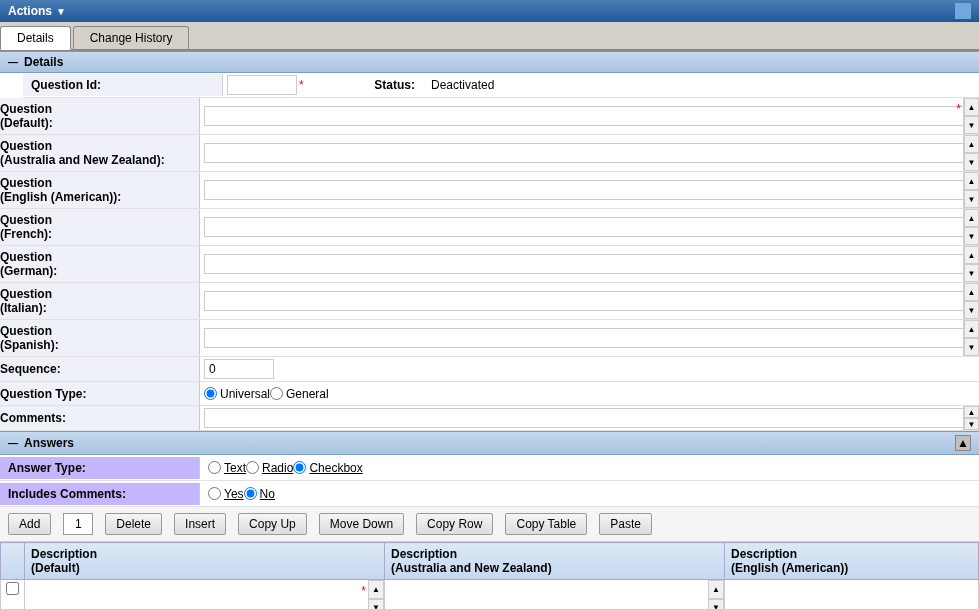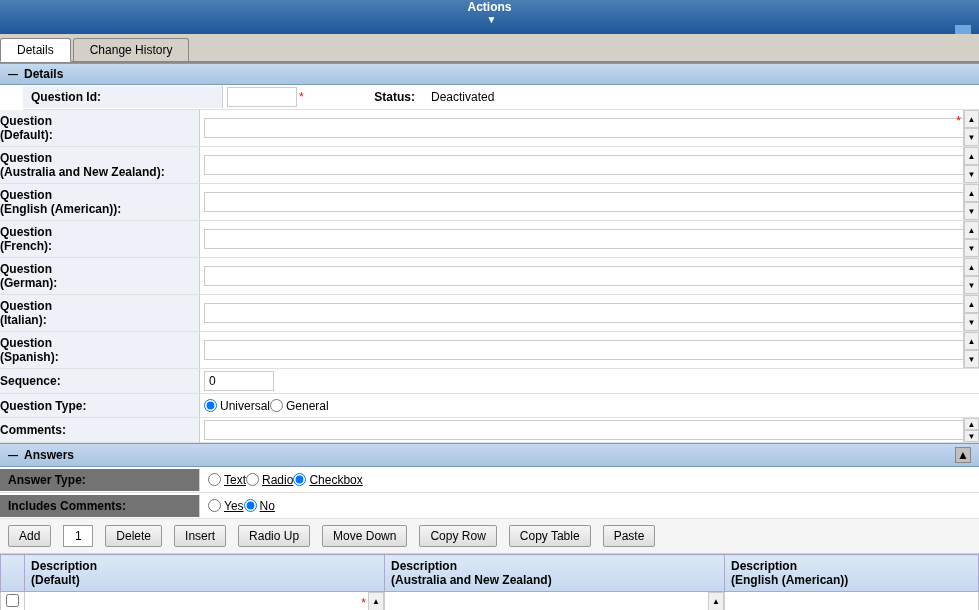--- a/index.html
+++ b/index.html
@@ -1,26 +1,25 @@
 <!DOCTYPE html>
 <html><head>
   <meta charset="utf-8">
   <style>
     * { box-sizing: border-box; margin: 0; padding: 0; font-family: Arial, sans-serif; font-size: 12px; }
     body { width: 979px; height: 610px; overflow: hidden; background: #d4d0c8; }
 
     
     .top-bar {
       background: linear-gradient(to bottom, #4a7fb5, #1e5799);
-      height: 34px;
+      height: 22px;
       display: flex;
       align-items: center;
       padding: 0 8px;
       color: white;
-      flex-direction: column;
     }
     .top-bar-title {
       font-size: 12px;
       font-weight: bold;
       color: white;
     }
     .top-bar-icon {
       margin-left: 4px;
       font-size: 10px;
       color: white;
@@ -195,21 +194,21 @@
     .answer-type-row {
       display: flex;
       align-items: center;
       border-bottom: 1px solid #e0e0e0;
       min-height: 26px;
     }
     .answer-label {
       width: 200px;
       min-width: 200px;
       padding: 4px 8px;
-      background: #737373;
+      background: #c4b5fd;
       border-right: 1px solid #ccc;
       font-weight: bold;
     }
     .answer-value {
       flex: 1;
       padding: 4px 8px;
       display: flex;
       align-items: center;
       text-decoration: underline;
     }
@@ -491,21 +490,21 @@
           </div>
         </div>
       </div>
     </div>
 
     <div class="toolbar">
       <button class="toolbar-btn">Add</button>
       <input type="text" class="toolbar-number" value="1" style="">
       <button class="toolbar-btn">Delete</button>
       <button class="toolbar-btn">Insert</button>
-      <button class="toolbar-btn">Radio Up</button>
+      <button class="toolbar-btn">Copy Up</button>
       <button class="toolbar-btn">Move Down</button>
       <button class="toolbar-btn">Copy Row</button>
       <button class="toolbar-btn">Copy Table</button>
       <button class="toolbar-btn">Paste</button>
     </div>
 
     <table class="answers-table">
       <thead>
         <tr>
           <th class="checkbox-col"></th>

